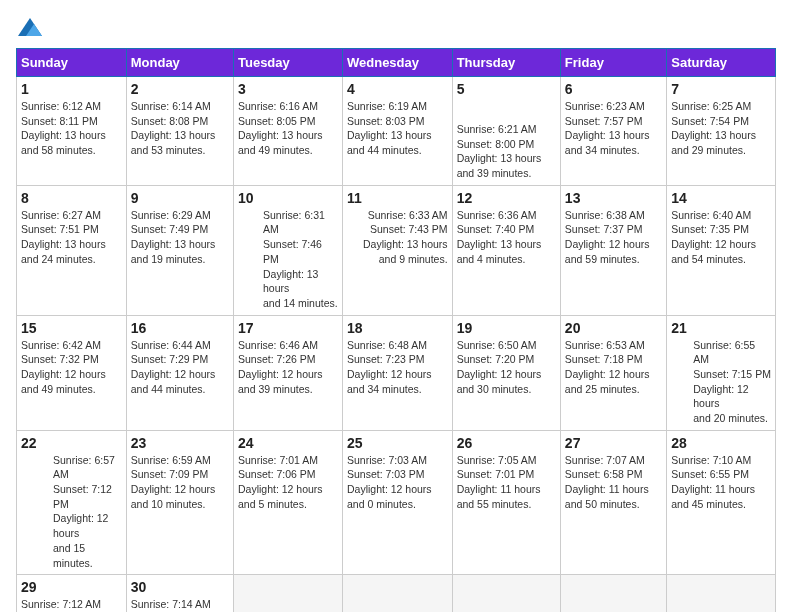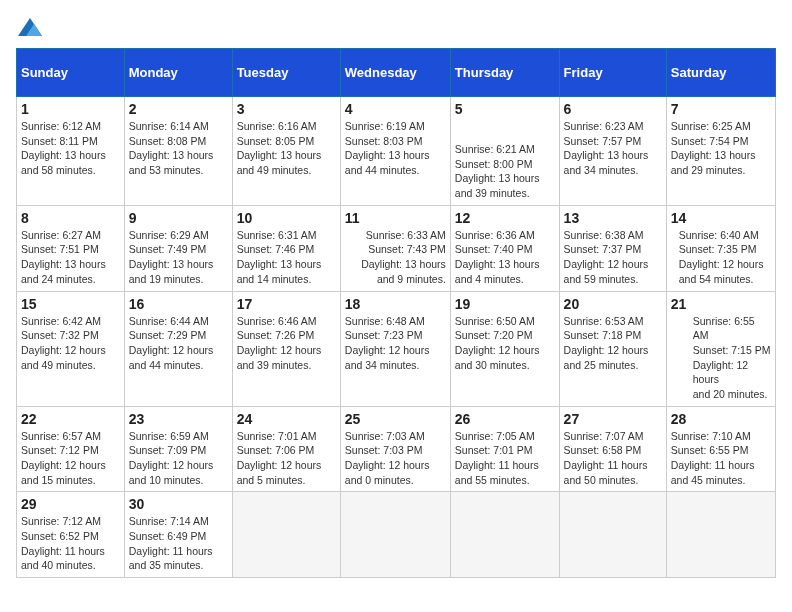--- a/index.html
+++ b/index.html
@@ -27,23 +27,23 @@
     }
     .title-block { text-align: right; }
     .month-title { font-size: 38px; font-weight: bold; color: #333; }
     .location { font-size: 16px; color: #555; }
     .calendar {
       width: 100%;
       border-collapse: collapse;
       font-size: 11px;
     }
     .calendar th {
-      background: #1d4ed8;
+      background: #6d28d9;
       color: #fff;
-      padding: 16px 4px;
+      padding: 6px 4px;
       text-align: left;
       font-size: 13px;
       font-weight: bold;
       border: 1px solid #1a6fb5;
     }
     .calendar td {
       border: 1px solid #ccc;
       vertical-align: top;
       padding: 4px;
       width: 113px;
@@ -159,21 +159,21 @@
         </td>
         <td>
           <span class="day-num">9</span>
           <div class="day-info" style="white-space: pre-line;">Sunrise: 6:29 AM
 Sunset: 7:49 PM
 Daylight: 13 hours
 and 19 minutes.</div>
         </td>
         <td>
           <span class="day-num">10</span>
-          <div class="day-info" style="white-space: pre-line;">Sunrise: 6:31 AM
+          <div class="day-info" style="white-space: pre-line; margin-left: 25px;">Sunrise: 6:31 AM
 Sunset: 7:46 PM
 Daylight: 13 hours
 and 14 minutes.</div>
         </td>
         <td>
           <span class="day-num">11</span>
           <div class="day-info" style="white-space: pre-line; text-align: right;">Sunrise: 6:33 AM
 Sunset: 7:43 PM
 Daylight: 13 hours
 and 9 minutes.</div>
@@ -187,21 +187,21 @@
         </td>
         <td>
           <span class="day-num">13</span>
           <div class="day-info" style="white-space: pre-line;">Sunrise: 6:38 AM
 Sunset: 7:37 PM
 Daylight: 12 hours
 and 59 minutes.</div>
         </td>
         <td>
           <span class="day-num">14</span>
-          <div class="day-info" style="white-space: pre-line; margin-left: 8px;">Sunrise: 6:40 AM
+          <div class="day-info" style="white-space: pre-line;">Sunrise: 6:40 AM
 Sunset: 7:35 PM
 Daylight: 12 hours
 and 54 minutes.</div>
         </td>
       </tr>
       <tr>
         <td>
           <span class="day-num">15</span>
           <div class="day-info" style="white-space: pre-line;">Sunrise: 6:42 AM
 Sunset: 7:32 PM
@@ -247,21 +247,21 @@
           <span class="day-num">21</span>
           <div class="day-info" style="white-space: pre-line; margin-left: 22px;">Sunrise: 6:55 AM
 Sunset: 7:15 PM
 Daylight: 12 hours
 and 20 minutes.</div>
         </td>
       </tr>
       <tr>
         <td>
           <span class="day-num">22</span>
-          <div class="day-info" style="white-space: pre-line;">Sunrise: 6:57 AM
+          <div class="day-info" style="white-space: pre-line; margin-left: 32px;">Sunrise: 6:57 AM
 Sunset: 7:12 PM
 Daylight: 12 hours
 and 15 minutes.</div>
         </td>
         <td>
           <span class="day-num">23</span>
           <div class="day-info" style="white-space: pre-line;">Sunrise: 6:59 AM
 Sunset: 7:09 PM
 Daylight: 12 hours
 and 10 minutes.</div>

